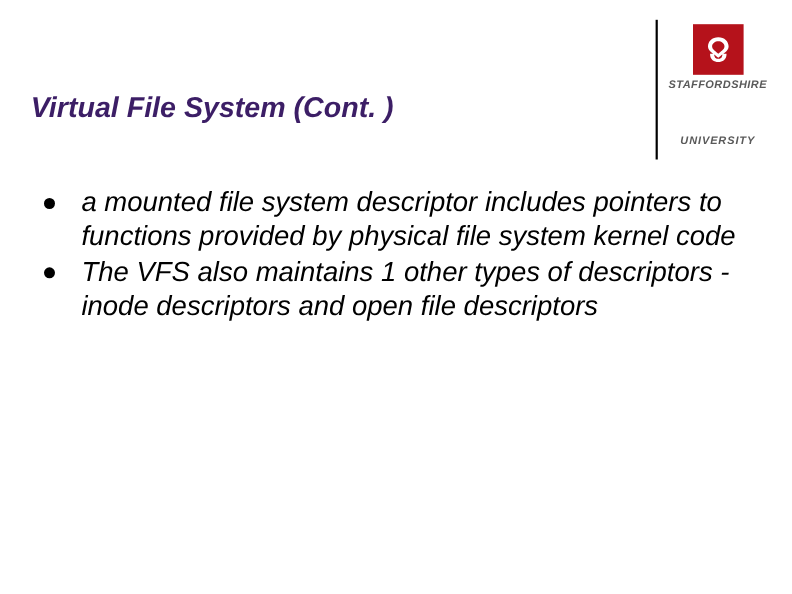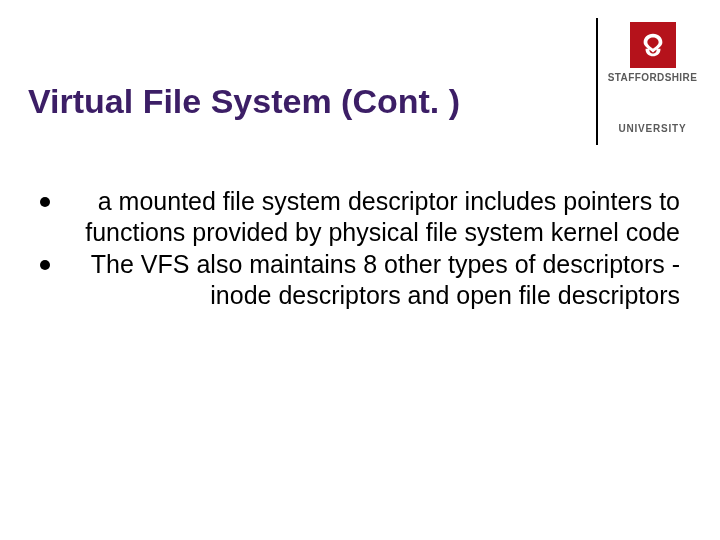--- a/index.html
+++ b/index.html
@@ -9,20 +9,21 @@
     height: 540px;
     background: #ffffff;
     font-family: Arial, Helvetica, sans-serif;
     overflow: hidden;
   }
   .slide {
     position: relative;
     width: 720px;
     height: 540px;
     box-sizing: border-box;
+    font-style: italic;
   }
   .logo {
     position: absolute;
     top: 22px;
     right: 20px;
     width: 95px;
     text-align: center;
   }
   .logo-box {
     width: 46px;
@@ -56,30 +57,29 @@
     right: 122px;
     width: 2px;
     height: 127px;
     background: #000000;
   }
   .title {
     position: absolute;
     top: 82px;
     left: 28px;
     right: 160px;
-    font-size: 34px;
+    font-size: 26px;
     font-weight: 700;
     color: #3c1e66;
   }
   .body {
     position: absolute;
-    top: 186px;
+    top: 169px;
     left: 40px;
     right: 40px;
-    text-align: right;
   }
   .bullet-row {
     display: flex;
     align-items: flex-start;
     margin-bottom: 2px;
   }
   .bullet-dot {
     flex: 0 0 auto;
     width: 10px;
     height: 10px;
@@ -114,17 +114,17 @@
 
   <div class="title">Virtual File System (Cont. )</div>
 
   <div class="body">
     <div class="bullet-row">
       <div class="bullet-dot"></div>
       <div class="bullet-text">a mounted file system descriptor includes pointers to functions provided by physical file system kernel code</div>
     </div>
     <div class="bullet-row">
       <div class="bullet-dot"></div>
-      <div class="bullet-text">The VFS also maintains 8 other types of descriptors - inode descriptors and open file descriptors</div>
+      <div class="bullet-text">The VFS also maintains 1 other types of descriptors - inode descriptors and open file descriptors</div>
     </div>
   </div>
 
 </div>
 
 </body></html>

